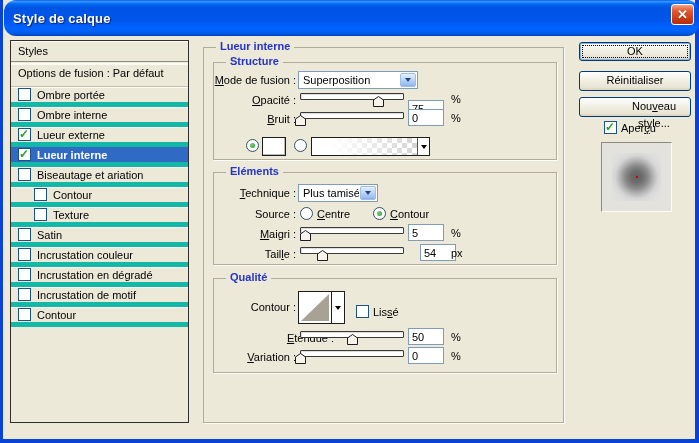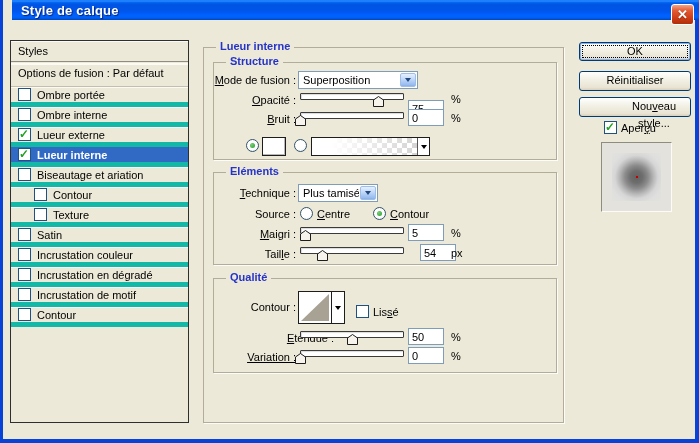--- a/index.html
+++ b/index.html
@@ -5,25 +5,25 @@
   html,body{margin:0;padding:0;background:#555;}
   *{box-sizing:border-box;}
   .window{
     position:relative;width:699px;height:443px;overflow:hidden;
     background:#ECE9D8;
     font-family:"Liberation Sans",sans-serif;font-size:11px;color:#000;
     box-shadow:inset 3px 0 #0842D6,inset -4px 0 #0842D6,inset 0 -4px #0842D6;
   }
   
   .titlebar{
-    position:absolute;left:12px;top:0;right:0;height:20px;
+    position:absolute;left:4px;top:0;right:0;height:36px;
     background:linear-gradient(to bottom,#0058EE 0%,#3A93FF 4%,#288EFF 6%,#127DFF 8%,
       #036FFC 10%,#0262EE 14%,#0057E5 20%,#0054E3 24%,#0055EB 56%,#005BF7 66%,
       #0062FF 76%,#0061FA 86%,#0059E4 92%,#004FD0 97%,#0038B0 100%);
-    display:flex;align-items:center;
+    display:flex;align-items:center;border-radius:12px;
   }
   .title-text{color:#fff;font-size:13px;font-weight:bold;margin-left:9px;
     text-shadow:1px 1px 1px rgba(10,20,90,.8);letter-spacing:.2px;}
   .close-btn{
     position:absolute;right:5px;top:4px;width:23px;height:21px;border:1px solid #fff;border-radius:3px;
     background:linear-gradient(#F3A389,#E25A33 30%,#CE3C14 70%,#B02E0C);
     color:#fff;font-weight:bold;font-size:13px;line-height:19px;text-align:center;cursor:default;
     text-shadow:0 1px 1px rgba(0,0,0,.35);
   }
   
@@ -277,21 +277,21 @@
   <div class="lbl" style="left:210px;top:332px;margin-left:31px;"><u>E</u>tendue :</div>
   <div class="slider" style="left:300px;top:330px;">
     <span class="track"></span>
     <span class="thumb" style="left: calc(50% - 5px);"><svg width="11" height="11">
           <path d="M5.5 .5 L10.5 4 L10.5 10.5 L.5 10.5 L.5 4 Z" fill="#F6F4EC" stroke="#1D1D1D"></path>
         </svg></span>
   </div>
   <div class="field" style="left:408px;top:328px;">50</div>
   <div class="unit" style="left:451px;top:331px;">%</div>
 
-  <div class="lbl" style="left:203px;top:351px;text-decoration:underline;"><u>V</u>ariation :</div>
+  <div class="lbl" style="left:203px;top:351px;"><u>V</u>ariation :</div>
   <div class="slider" style="left:300px;top:349px;">
     <span class="track"></span>
     <span class="thumb" style="left: calc(0% - 5px);"><svg width="11" height="11">
           <path d="M5.5 .5 L10.5 4 L10.5 10.5 L.5 10.5 L.5 4 Z" fill="#F6F4EC" stroke="#1D1D1D"></path>
         </svg></span>
   </div>
   <div class="field" style="left:408px;top:347px;">0</div>
   <div class="unit" style="left:451px;top:350px;">%</div>
 
   <div class="btn default" style="left:579px;top:42px;height:19px;">OK</div>

